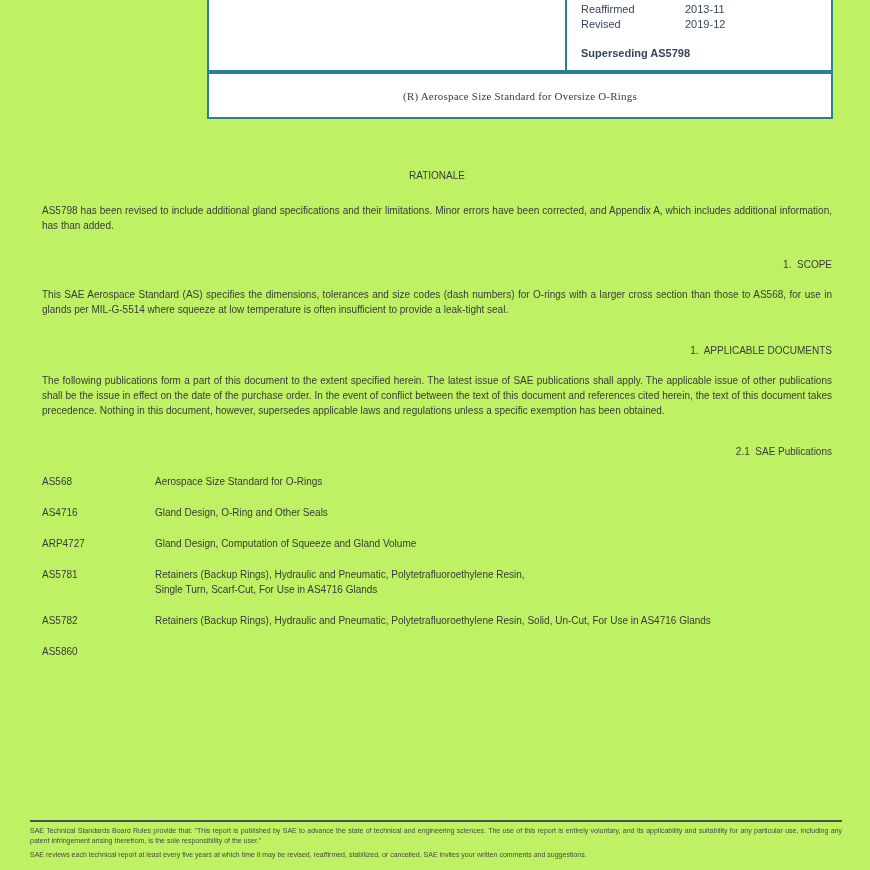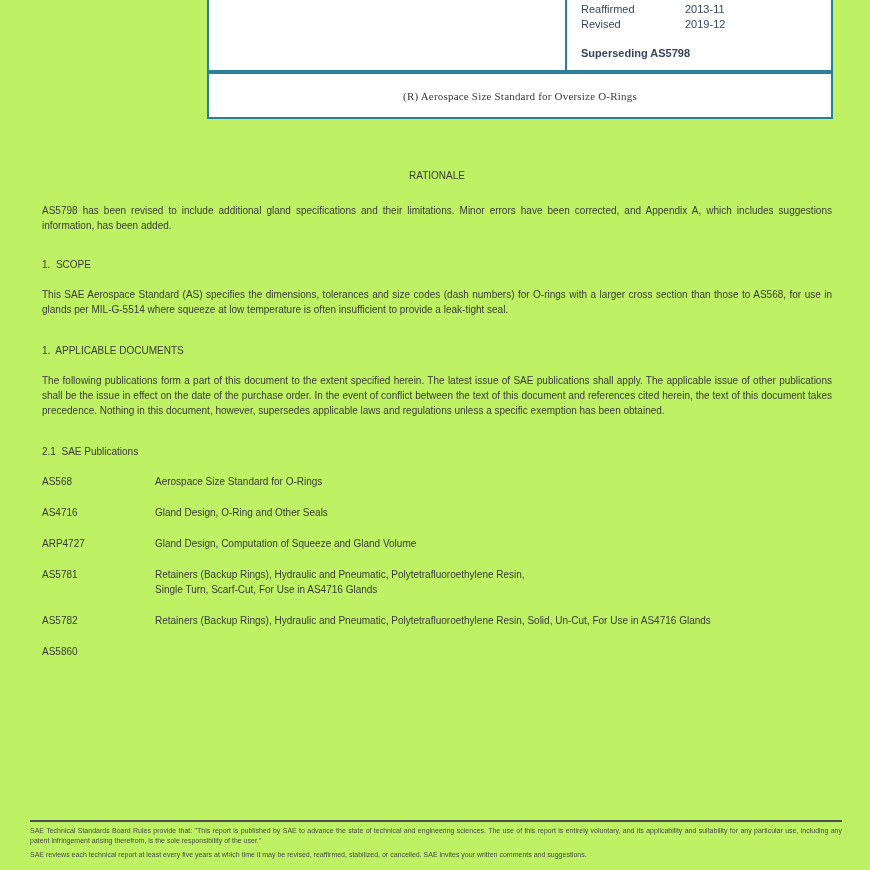--- a/index.html
+++ b/index.html
@@ -30,21 +30,21 @@
     font-size:11px; color:#3a3a3a; letter-spacing:0.2px;font-family:Liberation Serif, serif;
   }
 
   
   .doc-body {
     position:absolute; left:42px; top:140px; width:790px;
     font-size:10px; line-height:15px; text-align:justify;margin-top:28px;
   }
   .rationale-heading { text-align:center; margin-bottom:20px; white-space:pre-wrap; }
   .para { margin-bottom:24px; }
-  .sec-heading { margin-bottom:15px; white-space:pre-wrap; text-align:left; }
+  .sec-heading { margin-bottom:15px; white-space:pre-wrap; text-align:right; }
   .para-last-gap { margin-bottom:26px; }
   .link { color:#3355bb; text-decoration:underline; cursor:pointer; }
 
   .ref-row { display:flex; margin-bottom:16px; text-align:left; }
   .ref-code { width:113px; flex:0 0 113px; }
   .ref-desc { flex:1; white-space:pre-line; }
 
   
   .footer {
     position:absolute; left:30px; top:820px; width:812px;
@@ -71,21 +71,21 @@
       </div>
       <div class="hdr-superseding">Superseding AS5798</div>
     </div>
   </div>
 
   <div class="hdr-title">(R) Aerospace Size Standard for Oversize O-Rings</div>
 
   <div class="doc-body">
 
     <div class="rationale-heading">RATIONALE</div>
-    <p class="para">AS5798 has been revised to include additional gland specifications and their limitations. Minor errors have been corrected, and Appendix A, which includes suggestions information, has been added.</p>
+    <p class="para">AS5798 has been revised to include additional gland specifications and their limitations. Minor errors have been corrected, and Appendix A, which includes additional information, has than added.</p>
 
     <div class="sec-heading">1.  SCOPE</div>
     <p class="para para-last-gap">This SAE Aerospace Standard (AS) specifies the dimensions, tolerances and size codes (dash numbers) for O-rings with a larger cross section than those to AS568, for use in glands per MIL-G-5514 where squeeze at low temperature is often insufficient to provide a leak-tight seal.</p>
 
     <div class="sec-heading">1.  APPLICABLE DOCUMENTS</div>
     <p class="para para-last-gap">The following publications form a part of this document to the extent specified herein. The latest issue of SAE publications shall apply. The applicable issue of other publications shall be the issue in effect on the date of the purchase order. In the event of conflict between the text of this document and references cited herein, the text of this document takes precedence. Nothing in this document, however, supersedes applicable laws and regulations unless a specific exemption has been obtained.</p>
 
     <div class="sec-heading">2.1  SAE Publications</div>
 
     <div class="ref-row">

